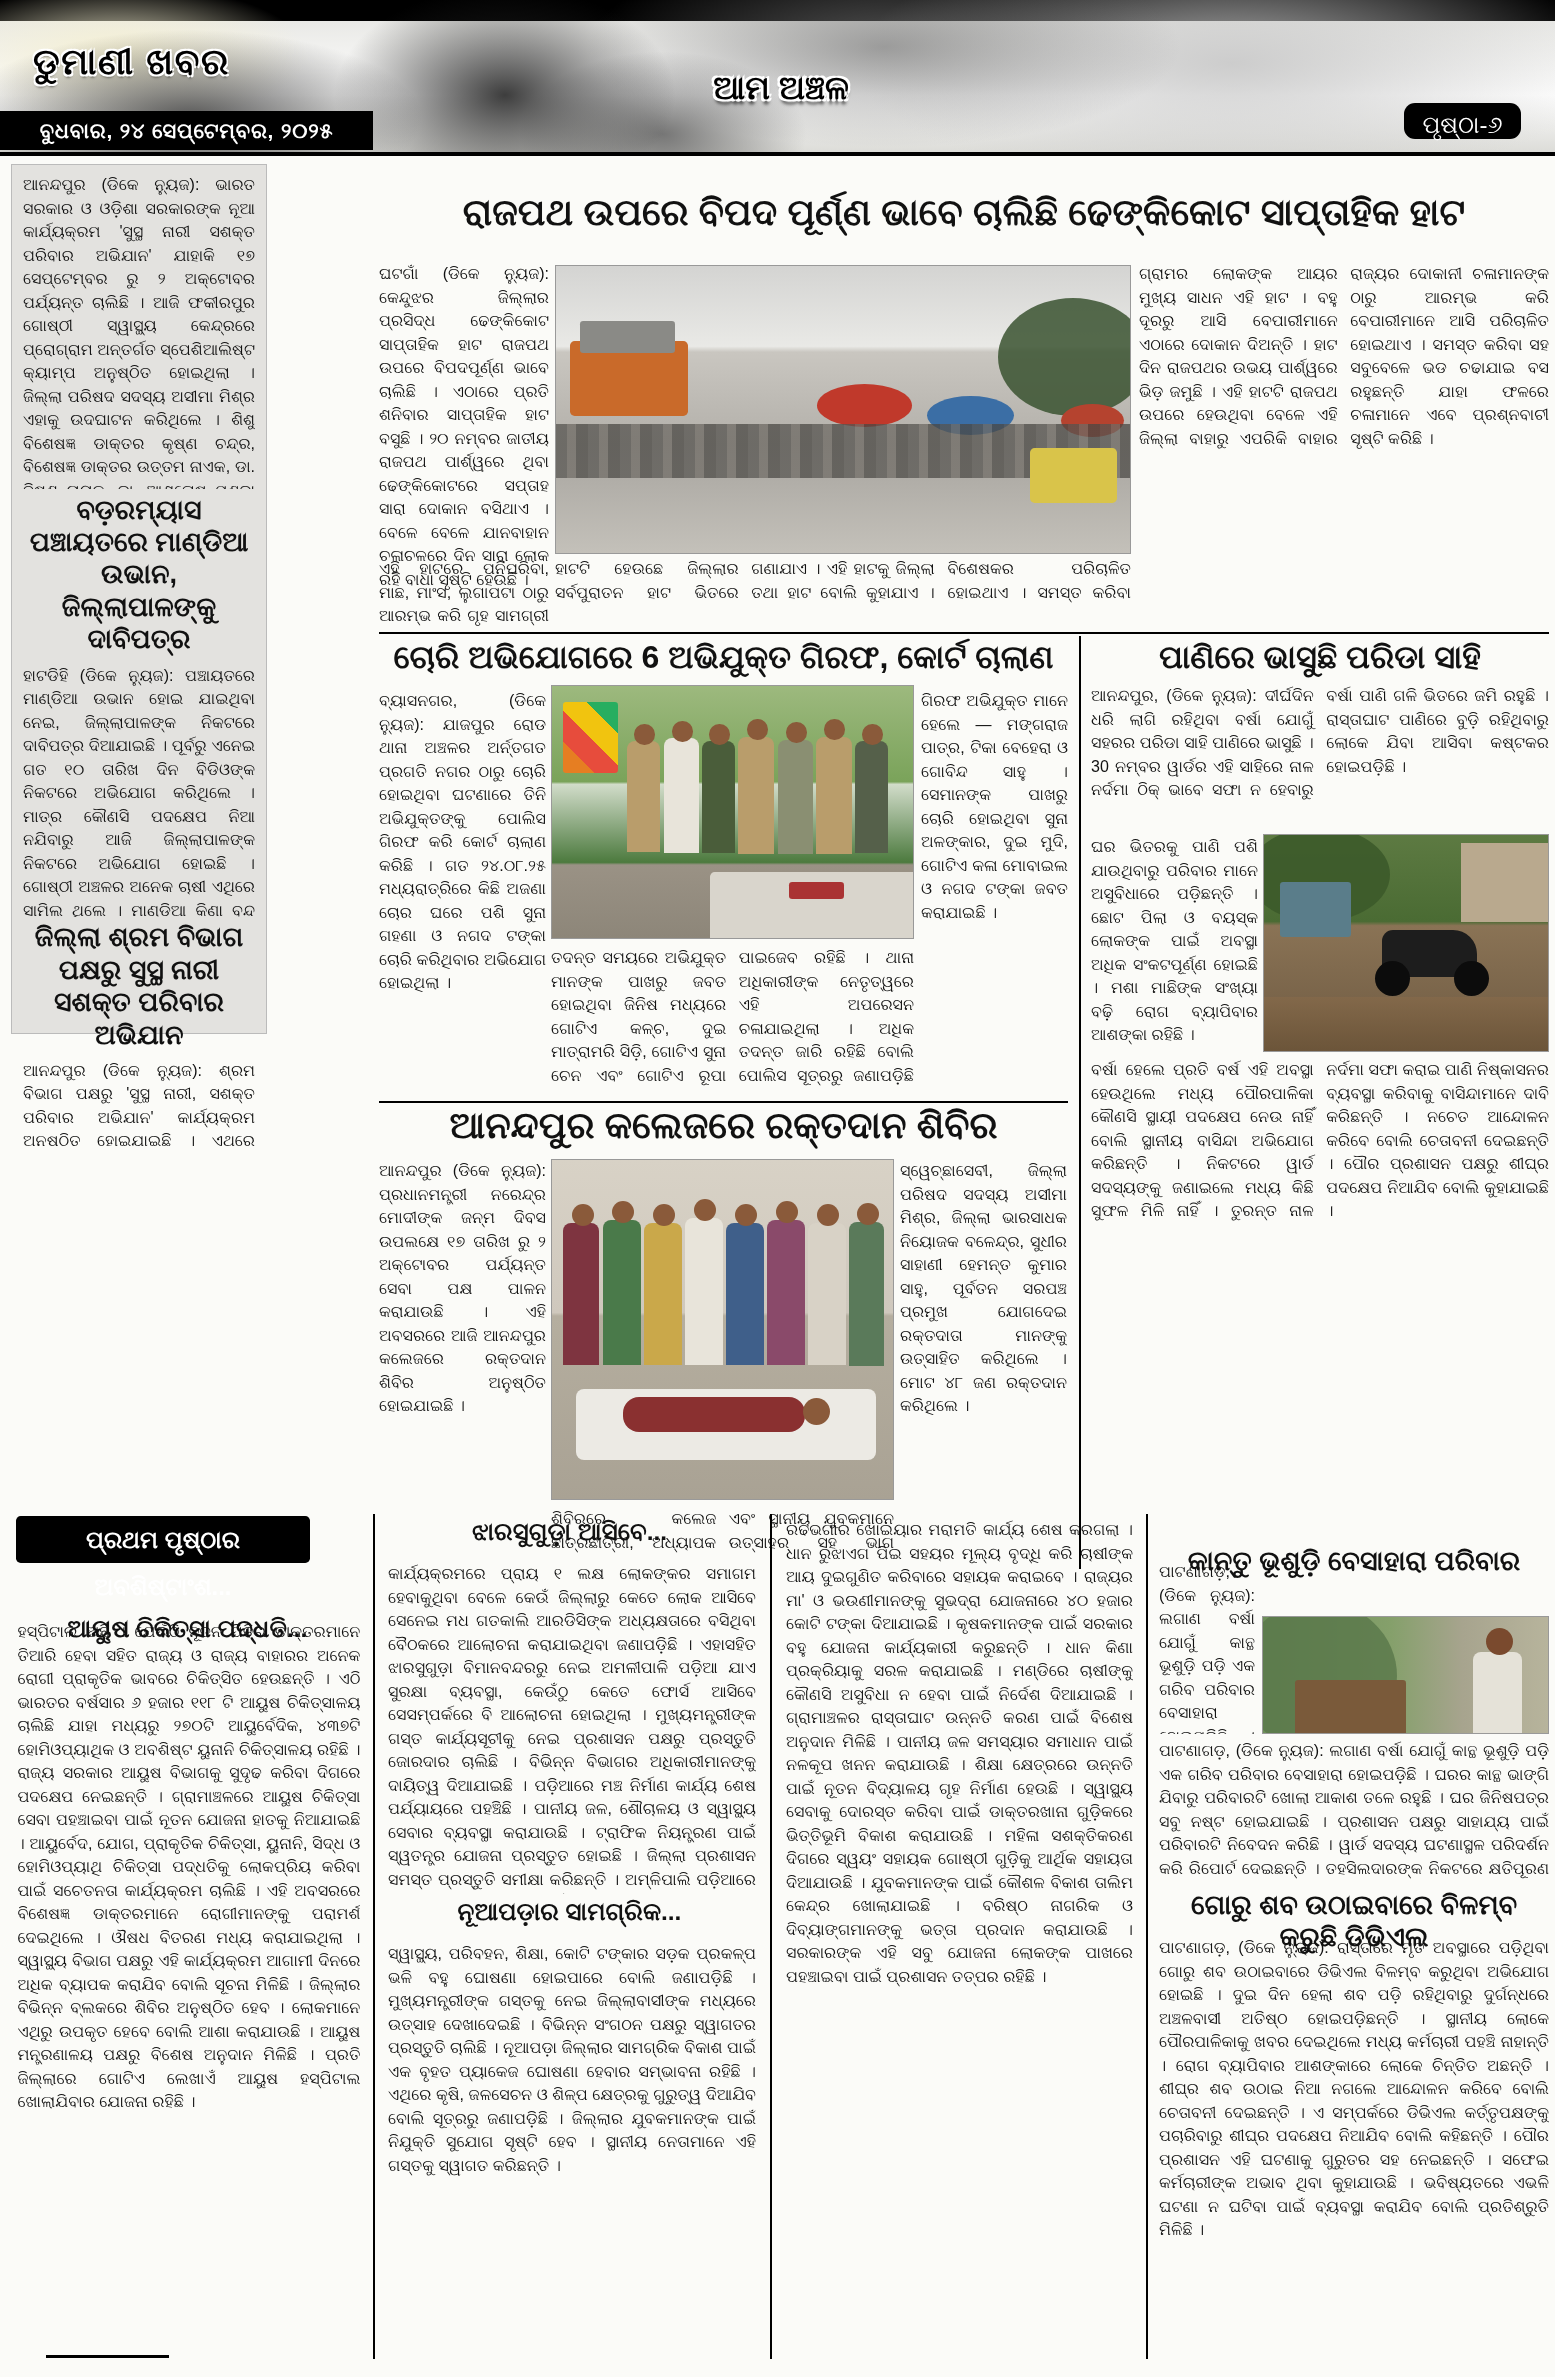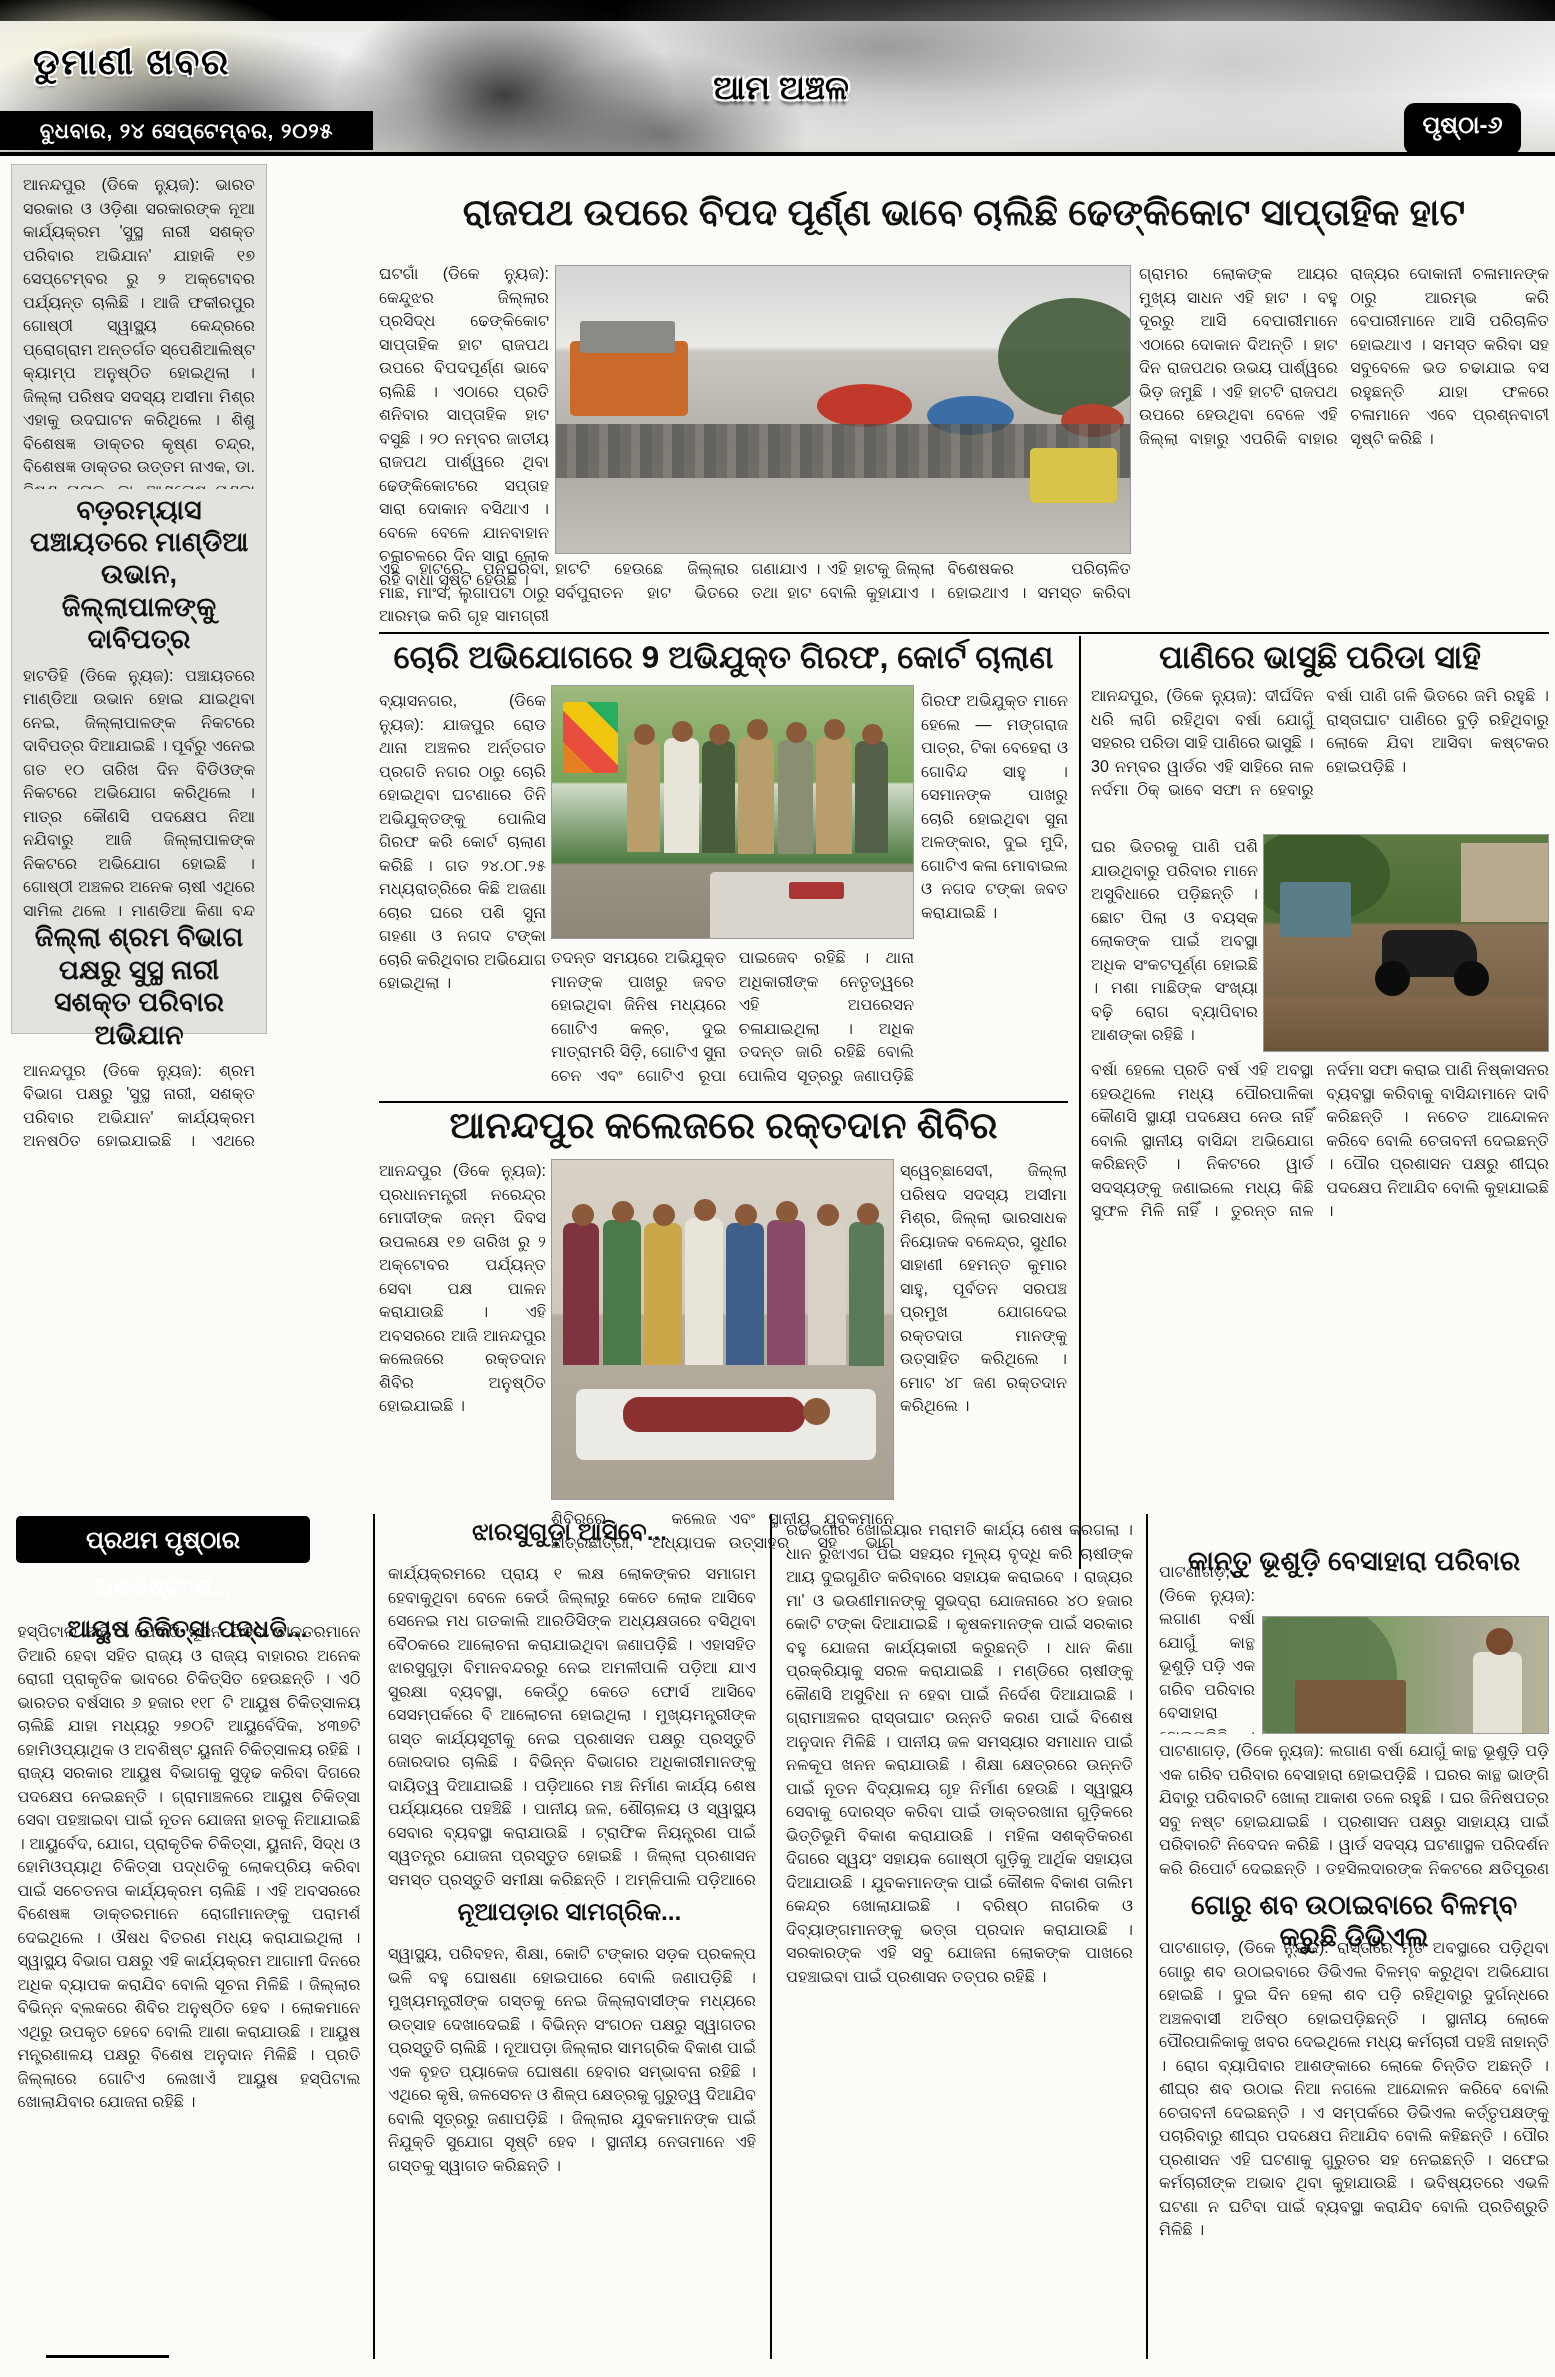--- a/index.html
+++ b/index.html
@@ -16,22 +16,22 @@
       radial-gradient(ellipse 474px 158px at 1232px 63px, rgba(200,200,200,.9), rgba(200,200,200,0) 80%),
       radial-gradient(ellipse 253px 95px at 118px 55px, rgba(245,240,210,.95), rgba(245,240,210,0) 75%),
       linear-gradient(#000 0px,#000 20.5px,#e9e9e6 21px,#ffffff 95px,#dcdcd8 152px);
     border-bottom:4.7px solid #000;}
   .masthead-logo{left:33px;top:41px;font-size:36px;font-weight:900;letter-spacing:1.6px;color:#000;
     text-shadow:-1.6px -1.6px 0 #fff,1.6px -1.6px 0 #fff,-1.6px 1.6px 0 #fff,1.6px 1.6px 0 #fff,0 3.2px 2.4px rgba(0,0,0,.5);}
   .paper-title{left:647px;top:69px;width:268px;text-align:center;font-size:33px;font-weight:900;color:#000;
     text-shadow:-2.4px -2.4px 0 #fff,2.4px -2.4px 0 #fff,-2.4px 2.4px 0 #fff,2.4px 2.4px 0 #fff,0 4.7px 3.2px rgba(0,0,0,.6);}
   .date-bar{left:0px;top:111px;width:373px;height:39px;background:#000;color:#fff;
     font-size:21px;font-weight:bold;line-height:39px;text-align:center;letter-spacing:0.8px;}
-  .page-badge{left:1404px;top:103px;width:117px;height:52px;background:#000;color:#fff;border-radius:11px;
-    font-size:24px;font-weight:bold;line-height:44px;text-align:center;}
+  .page-badge{left:1404px;top:103px;width:117px;height:36px;background:#000;color:#fff;border-radius:11px;
+    font-size:24px;font-weight:normal;line-height:44px;text-align:center;}
   
   .hrule{background:#000;height:2.4px;}
   .vrule{background:#000;width:1.6px;}
   
   .body-text{font-size:16px;line-height:1.47;text-align:justify;overflow:hidden;word-break:break-word;}
   .cols2{column-count:2;column-gap:12.6px;}
   .cols3{column-count:3;column-gap:12.6px;}
   .headline-xl{font-size:37px;font-weight:bold;text-align:center;line-height:1.15;}
   .headline-lg{font-size:32px;font-weight:bold;text-align:center;line-height:1.12;}
   .headline-md{font-size:27px;font-weight:bold;text-align:center;line-height:1.2;}
@@ -89,21 +89,21 @@
     <div class="abs" style="left:474px;top:182px;width:87px;height:55px;background:#d9c44a;border-radius:4.7px;"></div>
   </div>
 
   <div class="abs body-text cols2" style="left:1139px;top:262px;width:410px;height:365px;">ଗ୍ରାମର ଲୋକଙ୍କ ଆୟର ମୁଖ୍ୟ ସାଧନ ଏହି ହାଟ । ବହୁ ଦୂରରୁ ଆସି ବେପାରୀମାନେ ଏଠାରେ ଦୋକାନ ଦିଅନ୍ତି । ହାଟ ଦିନ ରାଜପଥର ଉଭୟ ପାର୍ଶ୍ୱରେ ଭିଡ଼ ଜମୁଛି । ଏହି ହାଟଟି ରାଜପଥ ଉପରେ ହେଉଥିବା ବେଳେ ଏହି ଜିଲ୍ଲା ବାହାରୁ ଏପରିକି ବାହାର ରାଜ୍ୟର ଦୋକାନୀ ଚଳାମାନଙ୍କ ଠାରୁ ଆରମ୍ଭ କରି ବେପାରୀମାନେ ଆସି ପରିଚାଳିତ ହୋଇଥାଏ । ସମସ୍ତ କରିବା ସହ ସବୁବେଳେ ଭଡ ଚଢାଯାଇ ବସ ରହୁଛନ୍ତି ଯାହା ଫଳରେ ଚଳାମାନେ ଏବେ ପ୍ରଶ୍ନବାଚୀ ସୃଷ୍ଟି କରିଛି ।</div>
   <div class="abs body-text cols3" style="left:555px;top:557px;width:576px;height:69px;">ହାଟଟି ହେଉଛେ ଜିଲ୍ଲାର ସର୍ବପୁରାତନ ହାଟ ଭିତରେ ଗଣାଯାଏ । ଏହି ହାଟକୁ ଜିଲ୍ଲା ତଥା ହାଟ ବୋଲି କୁହାଯାଏ । ବିଶେଷକର ପରିଚାଳିତ ହୋଇଥାଏ । ସମସ୍ତ କରିବା ସହ ସବୁବେଳେ ଭଡ ଚଢାଯାଇ ହୋଇ ବସ ରହୁଛନ୍ତି ଯାହା ଫଳରେ ଚଳାମାନେ ଏବେ ପ୍ରଶ୍ନବାଚୀ ସୃଷ୍ଟି କରିଛି । ଦୁର୍ଘଟଣାର ଆଶଙ୍କା ସବୁବେଳେ ଲାଗି ରହୁଛି । ପ୍ରଶାସନ ତୁରନ୍ତ ପଦକ୍ଷେପ ନେଇ ହାଟକୁ ସ୍ଥାନାନ୍ତର କରିବାକୁ ସ୍ଥାନୀୟ ଲୋକେ ଦାବି କରିଛନ୍ତି ।</div>
   <div class="abs body-text" style="left:379px;top:557px;width:170px;height:69px;">ଏହି ହାଟରେ ପନିପରିବା, ମାଛ, ମାଂସ, ଲୁଗାପଟା ଠାରୁ ଆରମ୍ଭ କରି ଗୃହ ସାମଗ୍ରୀ ବିକ୍ରି ହୋଇଥାଏ । ହାଟ ଦିନ ରାଜପଥ ଦେଇ ଯିବା ଆସିବା କଷ୍ଟକର ହୋଇପଡୁଛି । ଭାରୀ ଯାନବାହାନ ଚଳାଚଳ କଲାବେଳେ ବଡ଼ ଦୁର୍ଘଟଣାର ଆଶଙ୍କା ରହୁଛି । ସ୍ଥାନୀୟ ପ୍ରଶାସନ ନୀରବ ରହିଥିବାରୁ ଲୋକଙ୍କ ମଧ୍ୟରେ ଅସନ୍ତୋଷ ବଢୁଛି । ଏବେ ପ୍ରଶ୍ନବାଚୀ ସୃଷ୍ଟି କରିଛି ।</div>
 
   <div class="abs hrule" style="left:379px;top:632px;width:1170px;"></div>
   <div class="abs vrule" style="left:1079px;top:636px;height:933px;"></div>
 
-  <div class="abs headline-lg" style="left:379px;top:640px;width:689px;">ଚୋରି ଅଭିଯୋଗରେ 9 ଅଭିଯୁକ୍ତ ଗିରଫ, କୋର୍ଟ ଚାଲାଣ</div>
+  <div class="abs headline-lg" style="left:379px;top:640px;width:689px;">ଚୋରି ଅଭିଯୋଗରେ 6 ଅଭିଯୁକ୍ତ ଗିରଫ, କୋର୍ଟ ଚାଲାଣ</div>
   <div class="abs body-text" style="left:379px;top:689px;width:167px;height:407px;">ବ୍ୟାସନଗର, (ଡିକେ ନ୍ୟୁଜ): ଯାଜପୁର ରୋଡ ଥାନା ଅଞ୍ଚଳର ଅର୍ନ୍ତଗତ ପ୍ରଗତି ନଗର ଠାରୁ ଚୋରି ହୋଇଥିବା ଘଟଣାରେ ତିନି ଅଭିଯୁକ୍ତଙ୍କୁ ପୋଲିସ ଗିରଫ କରି କୋର୍ଟ ଚାଲାଣ କରିଛି । ଗତ ୨୪.୦୮.୨୫ ମଧ୍ୟରାତ୍ରିରେ କିଛି ଅଜଣା ଚୋର ଘରେ ପଶି ସୁନା ଗହଣା ଓ ନଗଦ ଟଙ୍କା ଚୋରି କରିଥିବାର ଅଭିଯୋଗ ହୋଇଥିଲା ।</div>
 
   <div class="abs photo ph-police" style="left:551px;top:685px;width:363px;height:254px;">
     <div class="abs" style="left:11px;top:16px;width:55px;height:71px;background:linear-gradient(45deg,#e67e22 25%,#e74c3c 25% 50%,#f1c40f 50% 75%,#27ae60 75%);border-radius:3.2px;"></div>
     <div class="person" style="left:75px;top:55px;width:33px;height:111px;background:#b99d6b;"></div>
     <div class="head" style="left:82px;top:38px;width:20.5px;height:20.5px;"></div>
     <div class="person" style="left:112px;top:52px;width:35px;height:115px;background:#e8e4da;"></div>
     <div class="head" style="left:120px;top:35px;width:20.5px;height:20.5px;"></div>
     <div class="person" style="left:150px;top:55px;width:33px;height:112px;background:#4a5d3a;"></div>
     <div class="head" style="left:157px;top:38px;width:20.5px;height:20.5px;"></div>

